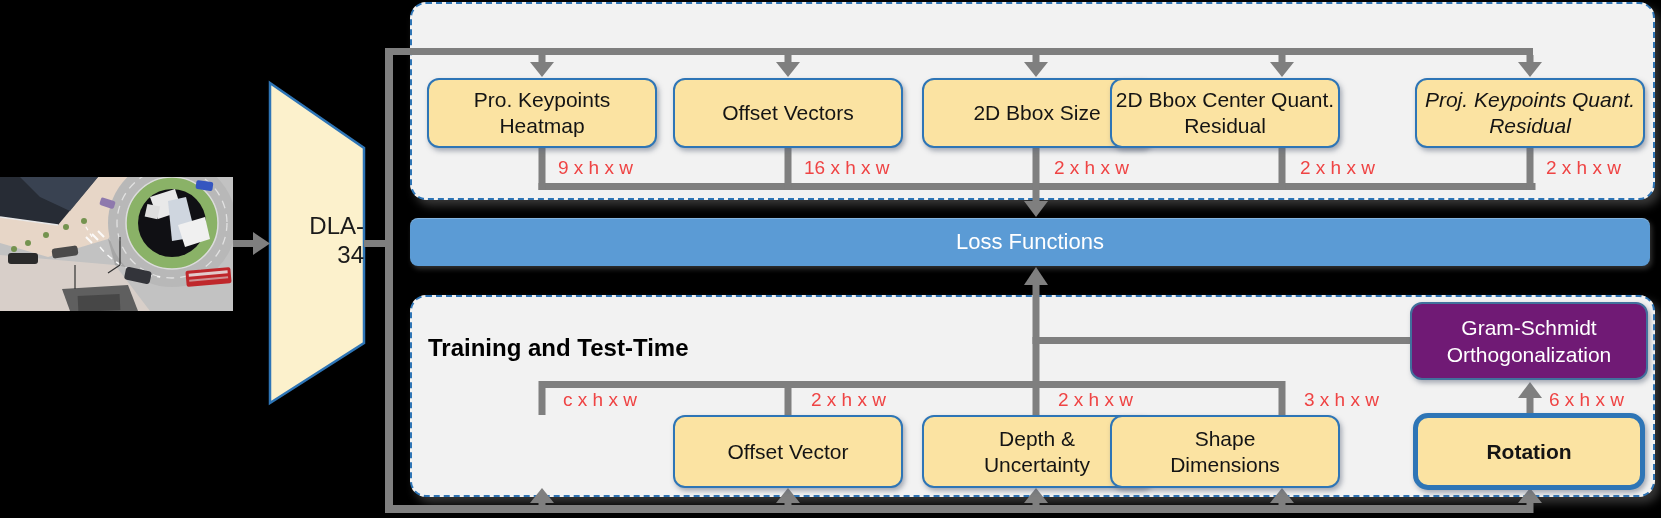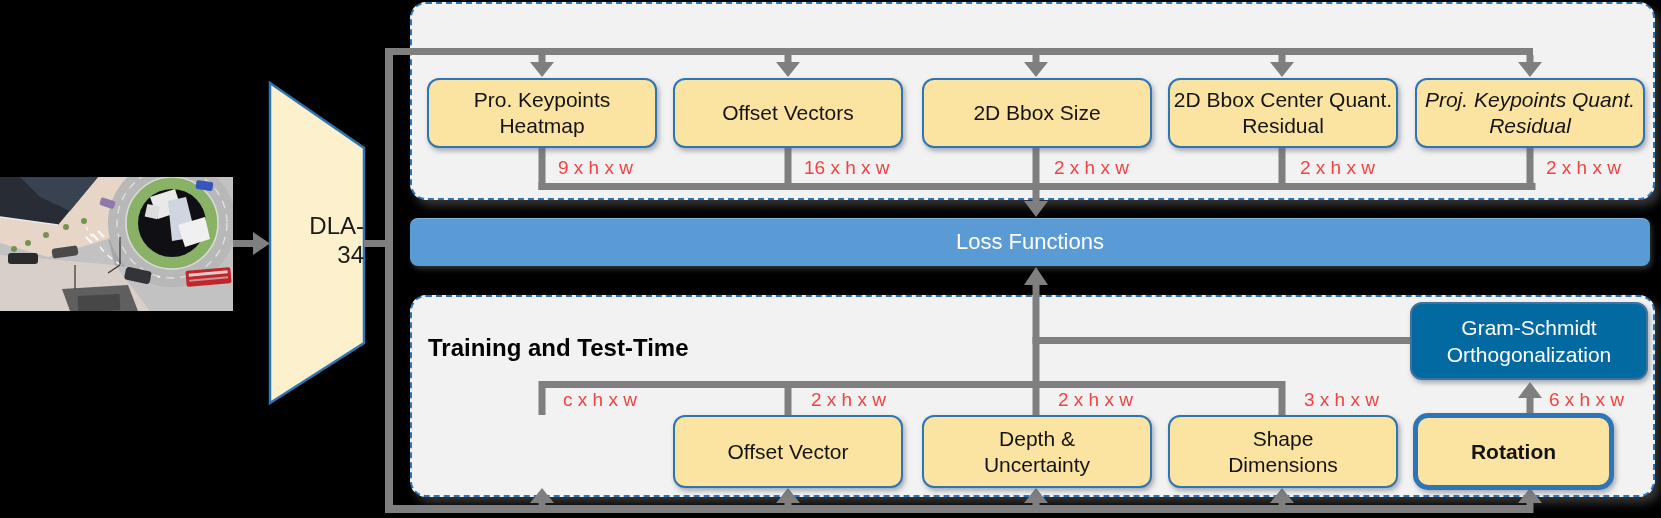--- a/index.html
+++ b/index.html
@@ -13,31 +13,31 @@
   #panel-bottom{top:295px;height:202px;}
   .panel-title{position:absolute;left:428px;font-size:24px;font-weight:bold;color:#000;z-index:3;}
   #title-top{top:13px;}
   #title-bottom{top:306px;margin-top:28px;}
   .ybox{position:absolute;width:230px;background:#fbe3a2;border:2.5px solid #2e75b6;
         border-radius:12px;display:flex;align-items:center;justify-content:center;
         text-align:center;font-size:21px;line-height:1.22;color:#141414;box-sizing:border-box;
         box-shadow:2px 3px 5px rgba(90,100,120,.5);z-index:3;}
   .rowT{top:78px;height:70px;}
   .rowB{top:415px;height:73px;}
-  .c1{left:427px;} .c2{left:673px;} .c3{left:922px;} .c4{left:1168px;} .c5{left:1415px;font-style:italic;}
+  .c1{left:427px;} .c2{left:673px;} .c3{left:922px;} .c4{left:1110px;} .c5{left:1415px;font-style:italic;}
   .wrapnarrow span{display:inline-block;max-width:125px;}
-  #rotation-box{left:1413px;top:413px;width:201px;height:77px;border:5px solid #2e75b6;
+  #rotation-box{left:1413px;top:413px;width:232px;height:77px;border:5px solid #2e75b6;
         border-radius:15px;font-weight:bold;}
   .dim{position:absolute;font-size:19px;color:#ef4444;z-index:3;white-space:nowrap;}
   .dimT{top:157px;} .dimB{top:389px;}
   #loss-bar{position:absolute;left:410px;top:218px;width:1240px;height:48px;background:#5b9bd5;
         border-radius:8px;color:#fff;font-size:22px;display:flex;align-items:center;
         justify-content:center;z-index:1;box-shadow:2px 3px 5px rgba(90,90,90,.55),
         inset 0 1px 0 rgba(255,255,255,.25);}
-  #gram-box{position:absolute;left:1410px;top:302px;width:238px;height:78px;background:#0369a1;
+  #gram-box{position:absolute;left:1410px;top:302px;width:238px;height:78px;background:#701a75;
         border:2px solid #41719c;border-radius:12px;color:#fff;font-size:21px;line-height:1.3;
         display:flex;align-items:center;justify-content:center;text-align:center;z-index:3;
         box-sizing:border-box;box-shadow:2px 3px 5px rgba(90,100,120,.5);}
   #dla-text{position:absolute;left:272px;top:212px;width:92px;text-align:right;font-size:24px;
         line-height:1.2;color:#1a1a1a;z-index:3;}
   #backbone-shape{position:absolute;left:264px;top:79px;z-index:1;}
   #input-image{position:absolute;left:0;top:177px;z-index:1;}
 </style>
 </head>
 <body>

